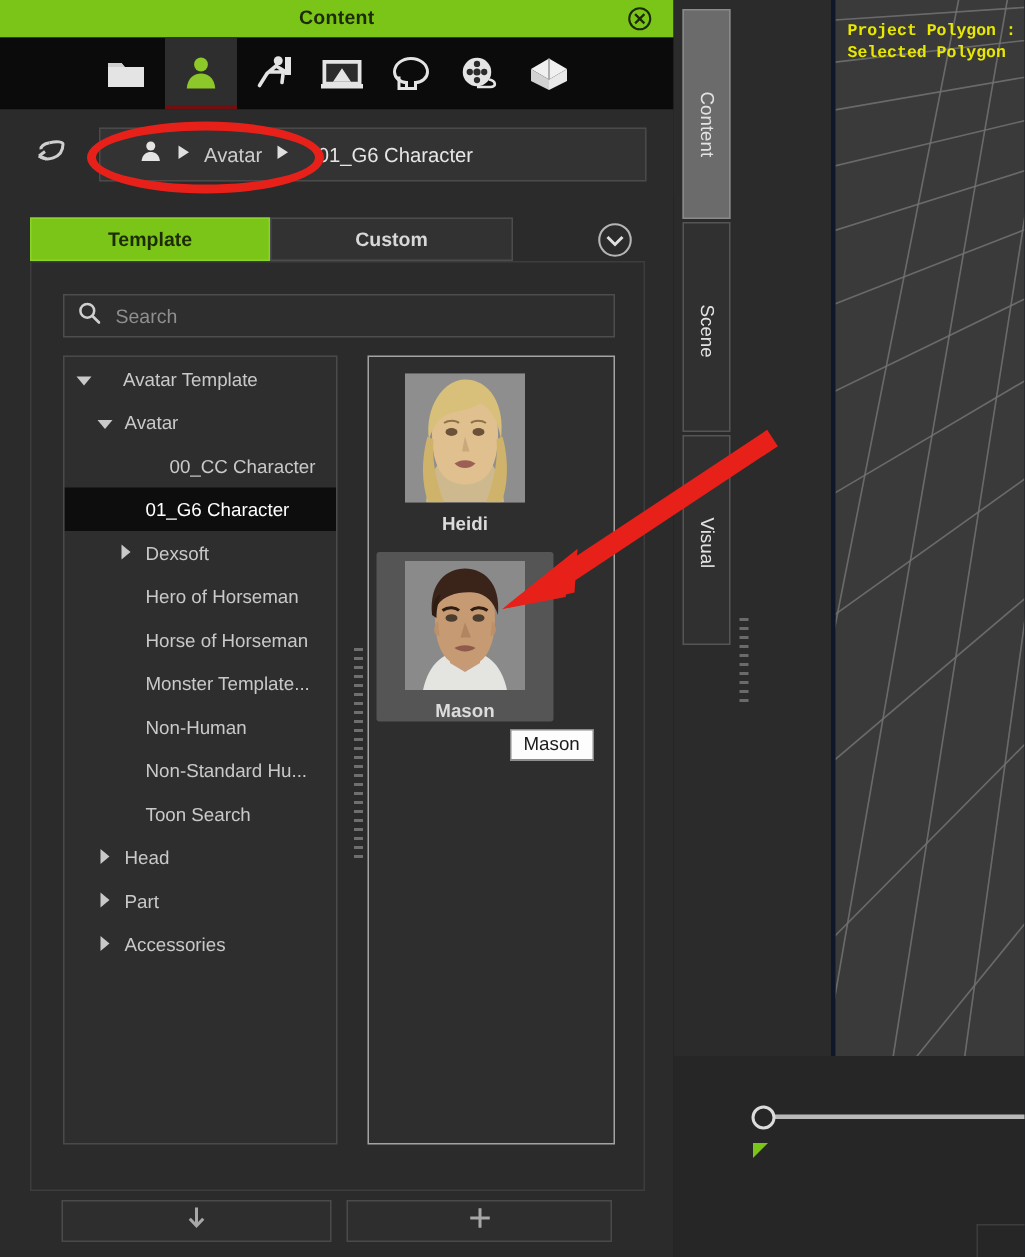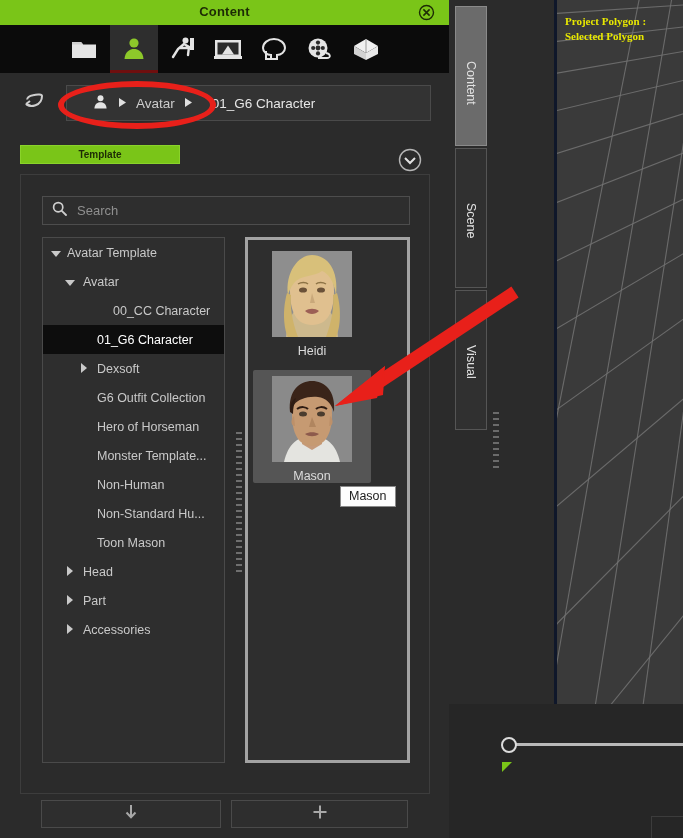--- a/index.html
+++ b/index.html
@@ -61,23 +61,23 @@
   .crumb-text {
     font-size: 13.5px; color: #cccccc; white-space: nowrap;
   }
   .crumb-text.cur { color: #e6e6e6; margin-left: 10px; }
 
   
   .tabstrip {
     position: absolute; left: 20px; top: 145px; width: 322px; height: 29px;
   }
   .tab {
-    position: absolute; top: 0; height: 19px;
+    position: absolute; top: 0; height: 29px;
     display: flex; align-items: center; justify-content: center;
-    font-size: 10px; font-weight: bold; border: 1px solid #4c4c4c;
+    font-size: 13px; font-weight: bold; border: 1px solid #4c4c4c;
   }
   .tab.active { left: 0; width: 160px; background: #7ac518; color: #1d2b05; border-color:#8ad32a; }
   .tab.idle   { left: 160px; width: 162px; background: #323232; color: #d8d8d8; }
   .tab-expand {
     position: absolute; left: 396px; top: 146px; width: 28px; height: 28px;
   }
 
   
   .body-box {
     position: absolute; left: 20px; top: 174px; width: 410px; height: 620px;
@@ -111,21 +111,21 @@
     position: absolute; left: 214px; top: 62px; width: 8px; height: 526px;
   }
   .splitter .dots {
     position: absolute; left: 1px; top: 195px; width: 6px; height: 140px;
     background-image: repeating-linear-gradient(to bottom, #6f6f6f 0 2px, transparent 2px 6px);
   }
 
   
   .thumb-col {
     position: absolute; left: 224px; top: 62px; width: 165px; height: 526px;
-    border: 3px solid #a3a3a3; background: #2e2e2e;
+    border: 1px solid #a3a3a3; background: #2e2e2e; font-weight: bold;
   }
   .thumb-item { position: absolute; left: 5px; width: 118px; }
   .thumb-item .frame {
     width: 80px; height: 86px; margin: 6px auto 0; background: #8d8d8d;
     position: relative; overflow: hidden;
   }
   .thumb-item .label {
     text-align: center; font-size: 12.5px; color: #dcdcdc; margin-top: 7px;
   }
   .thumb-item.selected { background: #555555; border-radius: 2px; }
@@ -158,21 +158,21 @@
   }
 
   
   .viewport {
     position: absolute; left: 557px; top: 0; width: 126px; height: 704px;
     background: #3a3a3a; overflow: hidden;
   }
   .viewport .grid { position: absolute; left: 0; top: 0; width: 126px; height: 704px; }
   .vp-overlay {
     position: absolute; left: 8px; top: 14px;
-    font-family: Liberation Serif, serif;
+    font-family: Liberation Mono, monospace;
     font-size: 11px; line-height: 15px; color: #e8e800; white-space: nowrap;
     font-weight: bold;
   }
 
   
   .timeline {
     position: absolute; left: 449px; top: 704px; width: 234px; height: 134px;
     background: #262626;
   }
   .tl-track {
@@ -318,20 +318,21 @@
           <svg width="9" height="11" viewBox="0 0 9 11">
               <path d="M1 1 L8 5.5 L1 10 Z" fill="#e0e0e0"></path>
             </svg>
         </span>
         <span class="crumb-text cur">01_G6 Character</span>
       </div>
     </div>
 
     <div class="tabstrip">
       <div class="tab active">Template</div>
+      <div class="tab idle">Custom</div>
     </div>
     <div class="tab-expand">
       <svg width="28" height="28" viewBox="0 0 28 28">
         <circle cx="14" cy="14" r="10.5" fill="none" stroke="#b5b5b5" stroke-width="1.4"></circle>
         <path d="M9 12 L14 17 L19 12" fill="none" stroke="#e0e0e0" stroke-width="2"></path>
       </svg>
     </div>
 
     <div class="body-box">
 
@@ -341,61 +342,61 @@
             <circle cx="6.2" cy="6.2" r="4.6" fill="none" stroke="#cfcfcf" stroke-width="1.7"></circle>
             <path d="M9.8 9.8 L14 14" stroke="#cfcfcf" stroke-width="1.8" stroke-linecap="round"></path>
           </svg>
         </span>
         <span class="search-ph">Search</span>
       </div>
 
       <div class="tree-col" id="tree">
           <div class="tree-item">
             <span class="tw" style="margin-left: 6px;"><i class="tri-down"></i></span>
-            <span style="margin-left: 4px;">Avatar Template</span>
+            <span style="margin-left: 19px;">Avatar Template</span>
           </div>
           <div class="tree-item">
             <span class="tw" style="margin-left: 20px;"><i class="tri-down"></i></span>
             <span style="margin-left: 6px;">Avatar</span>
           </div>
           <div class="tree-item">
             <span class="tw" style="margin-left: 34px;"></span>
             <span style="margin-left: 22px;">00_CC Character</span>
           </div>
           <div class="tree-item sel">
             <span class="tw" style="margin-left: 34px;"></span>
             <span style="margin-left: 6px;">01_G6 Character</span>
           </div>
           <div class="tree-item">
             <span class="tw" style="margin-left: 34px;"><i class="tri-right"></i></span>
             <span style="margin-left: 6px;">Dexsoft</span>
           </div>
           <div class="tree-item">
             <span class="tw" style="margin-left: 34px;"></span>
-            <span style="margin-left: 6px;">G6 Outfit Collection</span>
-          </div>
-          <div class="tree-item">
-            <span class="tw" style="margin-left: 34px;"></span>
             <span style="margin-left: 6px;">Hero of Horseman</span>
           </div>
           <div class="tree-item">
             <span class="tw" style="margin-left: 34px;"></span>
+            <span style="margin-left: 6px;">Horse of Horseman</span>
+          </div>
+          <div class="tree-item">
+            <span class="tw" style="margin-left: 34px;"></span>
             <span style="margin-left: 6px;">Monster Template...</span>
           </div>
           <div class="tree-item">
             <span class="tw" style="margin-left: 34px;"></span>
             <span style="margin-left: 6px;">Non-Human</span>
           </div>
           <div class="tree-item">
             <span class="tw" style="margin-left: 34px;"></span>
             <span style="margin-left: 6px;">Non-Standard Hu...</span>
           </div>
           <div class="tree-item">
             <span class="tw" style="margin-left: 34px;"></span>
-            <span style="margin-left: 6px;">Toon Mason</span>
+            <span style="margin-left: 6px;">Toon Search</span>
           </div>
           <div class="tree-item">
             <span class="tw" style="margin-left: 20px;"><i class="tri-right"></i></span>
             <span style="margin-left: 6px;">Head</span>
           </div>
           <div class="tree-item">
             <span class="tw" style="margin-left: 20px;"><i class="tri-right"></i></span>
             <span style="margin-left: 6px;">Part</span>
           </div>
           <div class="tree-item">

